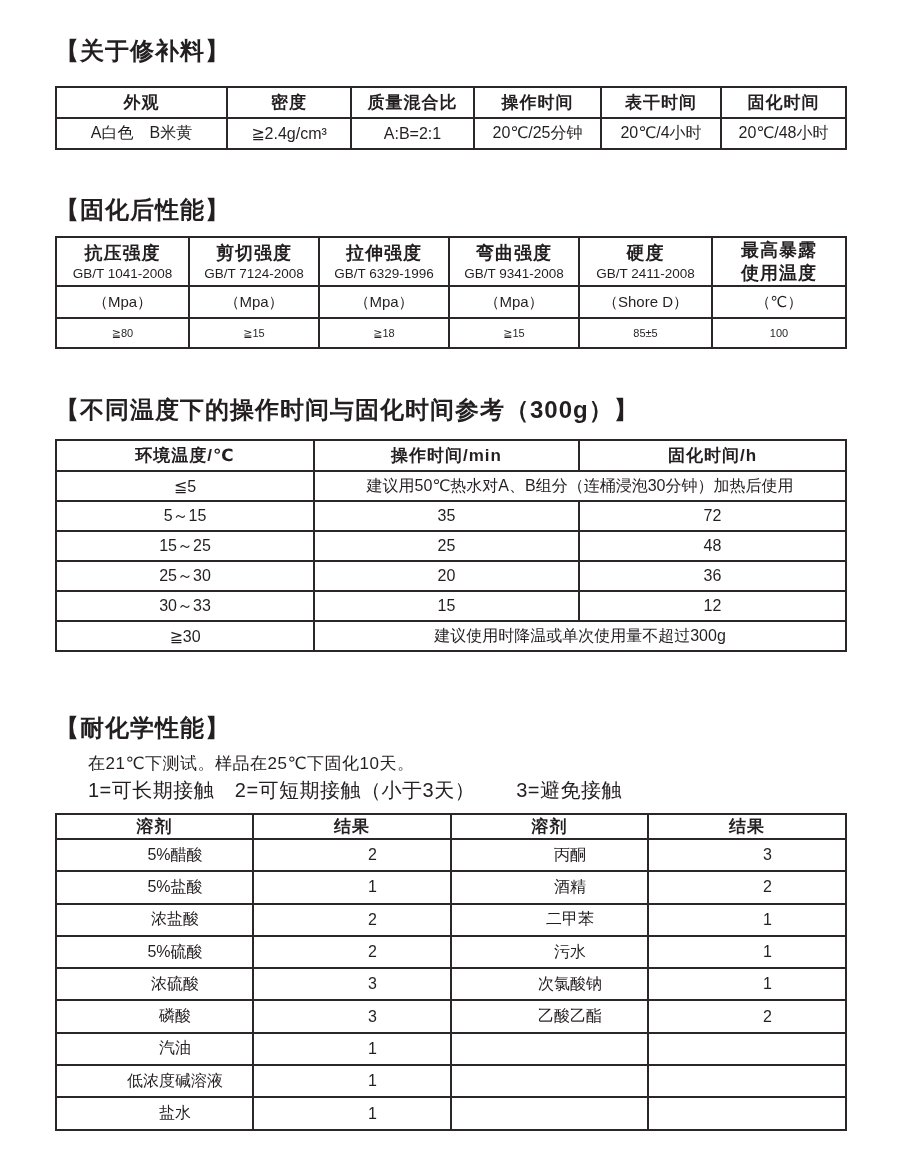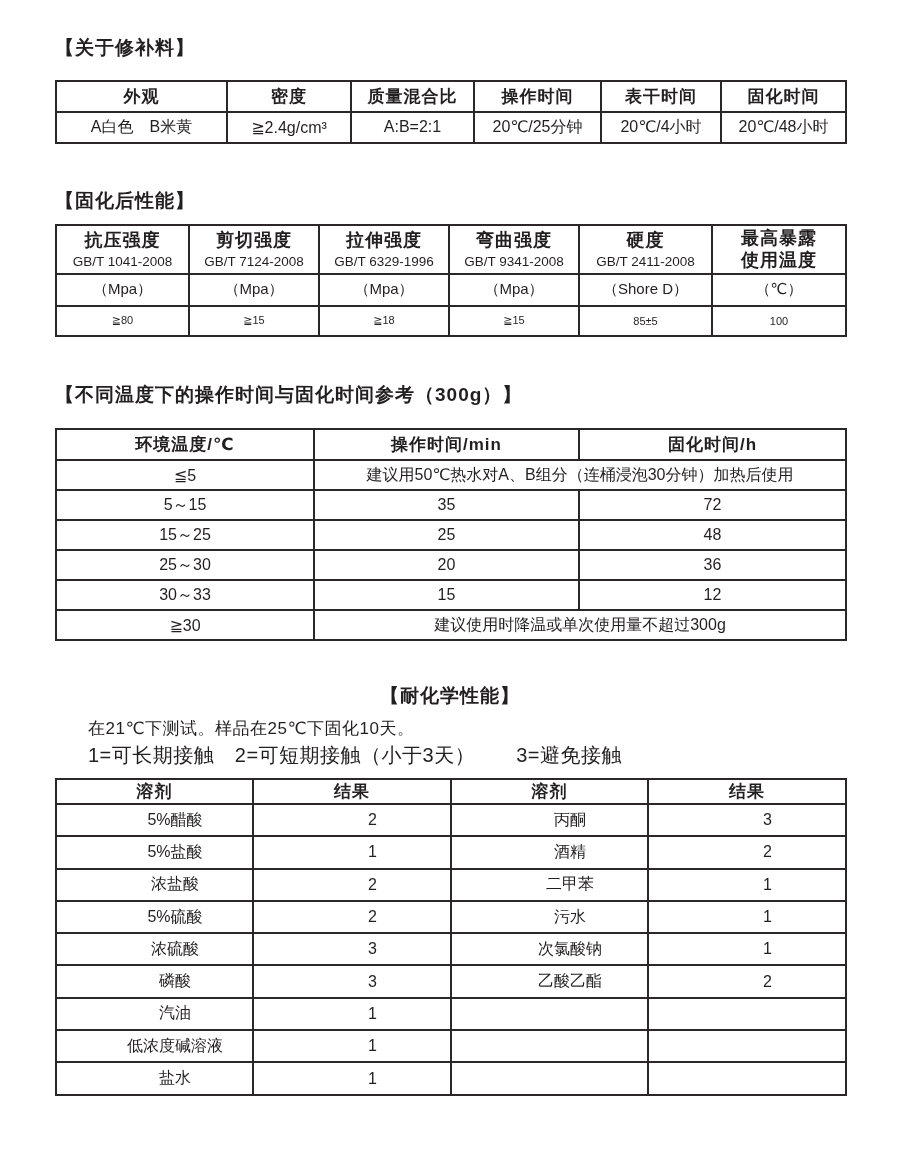--- a/index.html
+++ b/index.html
@@ -5,21 +5,21 @@
   html, body { margin: 0; padding: 0; }
   body {
     width: 900px; height: 1154px;
     background: #ffffff;
     color: #231f20;
     font-family: "Liberation Sans", "DejaVu Sans", sans-serif;
   }
   .page { box-sizing: border-box; padding: 36px 55px 0 55px; }
 
   .sec-title {
-    font-size: 19px; font-weight: bold; letter-spacing: 1px;
+    font-size: 24px; font-weight: bold; letter-spacing: 1px;
     margin: 0; line-height: 1.25;
   }
 
   table { border-collapse: collapse; width: 790px; table-layout: fixed; }
   th, td {
     border: 2px solid #2b2728;
     text-align: center; vertical-align: middle;
     padding: 0 3px; box-sizing: border-box; overflow: hidden;
   }
   th { font-weight: bold; letter-spacing: 1px; }
@@ -34,26 +34,26 @@
   .title-2 { margin-top: 45px; }
   .t2 { margin-top: 11px; }
   .t2 .hrow th { height: 49px; }
   .pname { font-size: 18px; font-weight: bold; line-height: 1.25; white-space: pre-line; }
   .pstd  { font-size: 13.5px; font-weight: normal; letter-spacing: 0; margin-top: 2px; }
   .t2 .urow td { font-size: 15px; height: 32px; margin-top: 7px; }
   .t2 .vrow td { font-size: 11px; height: 30px; text-align: center; }
 
   
   .title-3 { margin-top: 46px; }
-  .t3 { margin-top: 22px; }
+  .t3 { margin-top: 14px; }
   .t3 th { font-size: 17px; height: 31px; }
   .t3 td { font-size: 16px; height: 30px; }
 
   
-  .title-4 { margin-top: 43px; text-align: center; }
+  .title-4 { margin-top: 61px; }
   .note { margin: 9px 0 0 33px; font-size: 17px; letter-spacing: 0.5px; }
   .note2 { margin-top: 2px; font-size: 20px; }
   .t4 { margin-top: 9px; }
   .t4 th { font-size: 17px; height: 17px; }
   .t4 td { font-size: 16px; height: 32.3px; padding-left: 44px; }
 </style>
 </head>
 <body>
 
 <div class="page">

